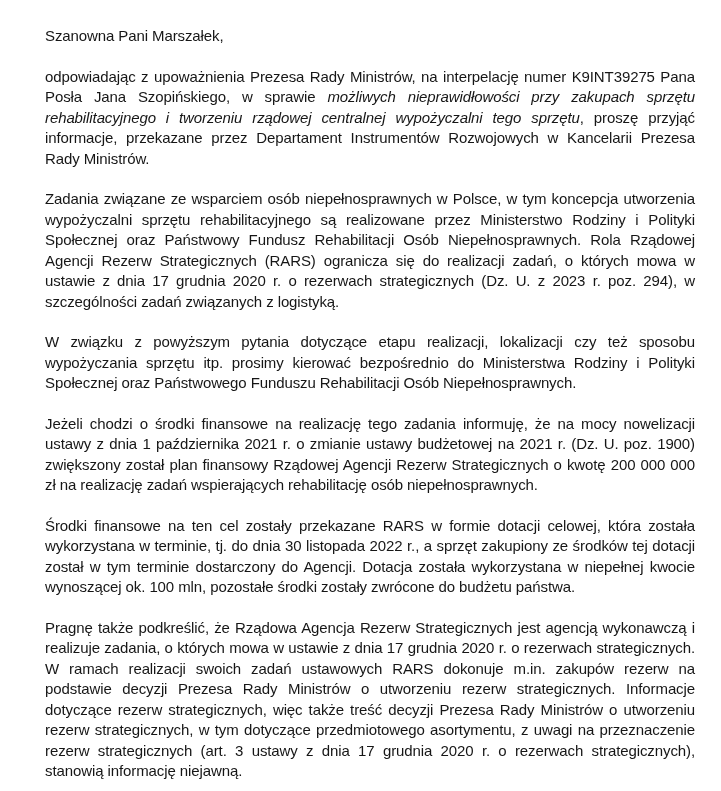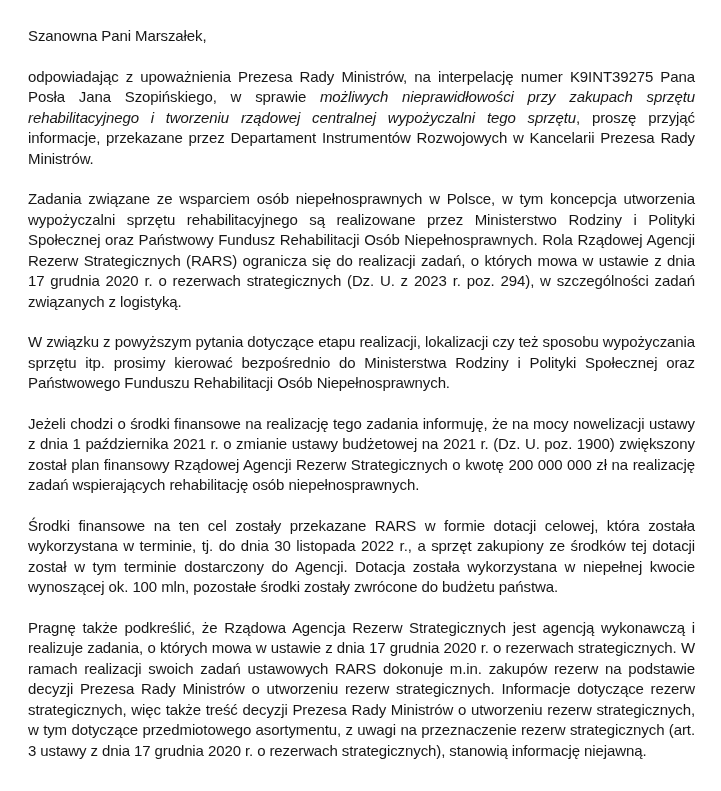--- a/index.html
+++ b/index.html
@@ -16,21 +16,21 @@
   }
   .letter {
     box-sizing: border-box;
     width: 721px;
     padding: 26px 26px 0 28px;
     font-size: 15px;
     line-height: 20.5px;
     letter-spacing: -0.1px;
   }
   .letter p {
-    margin: 0 0 20px 0;
+    margin: 0 0 20px 17px;
     text-align: justify;
     text-justify: inter-word;
   }
   .letter p.salutation {
     text-align: left;
   }
   .letter em {
   }
 </style>
 </head>

